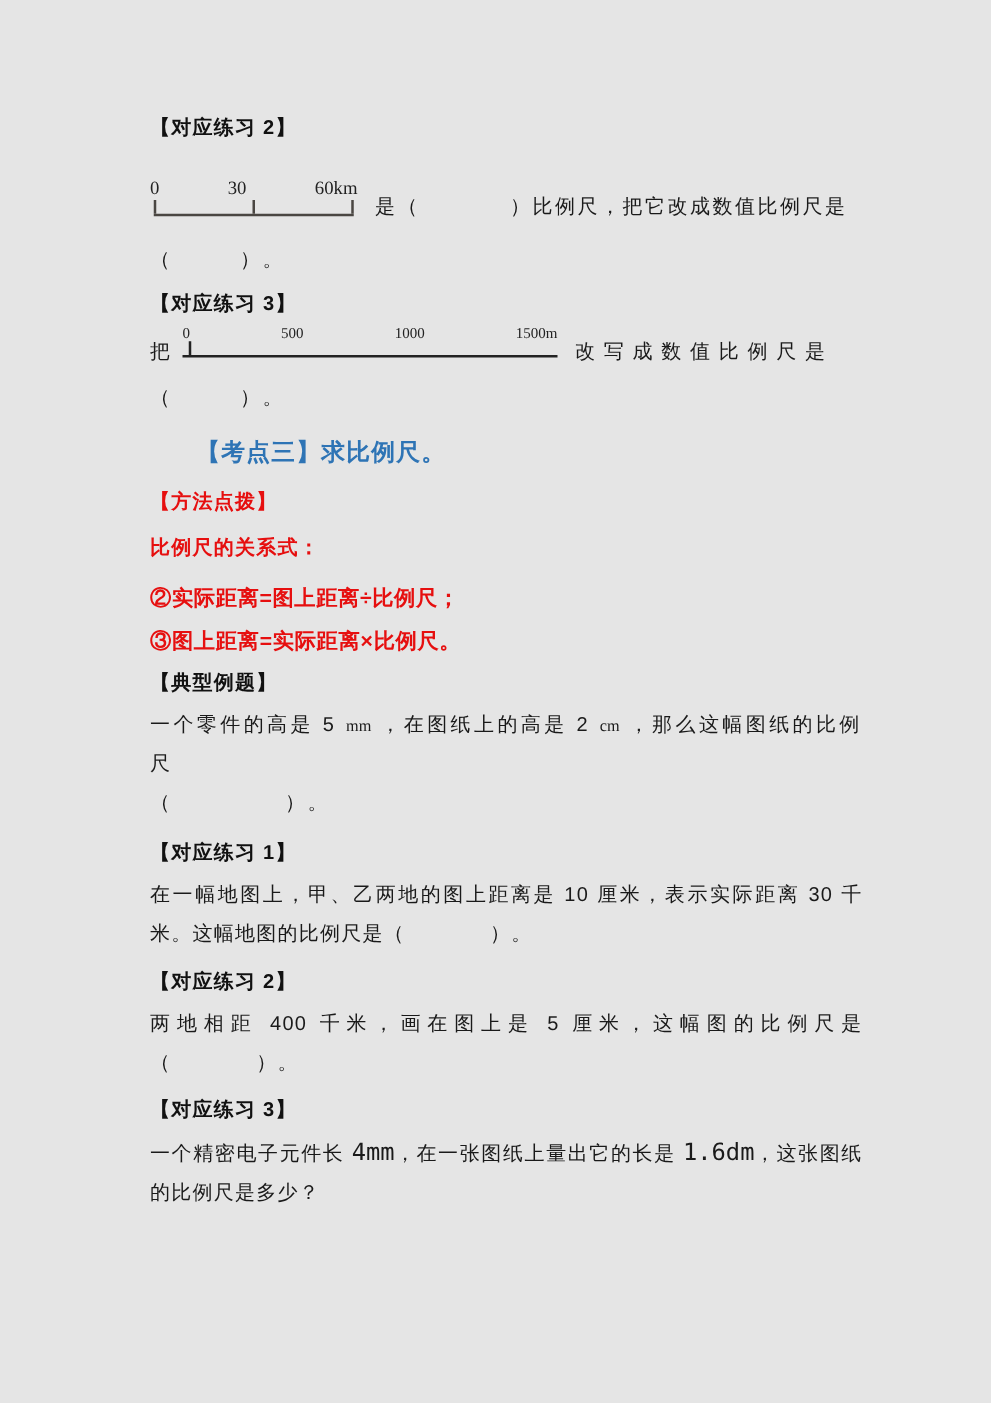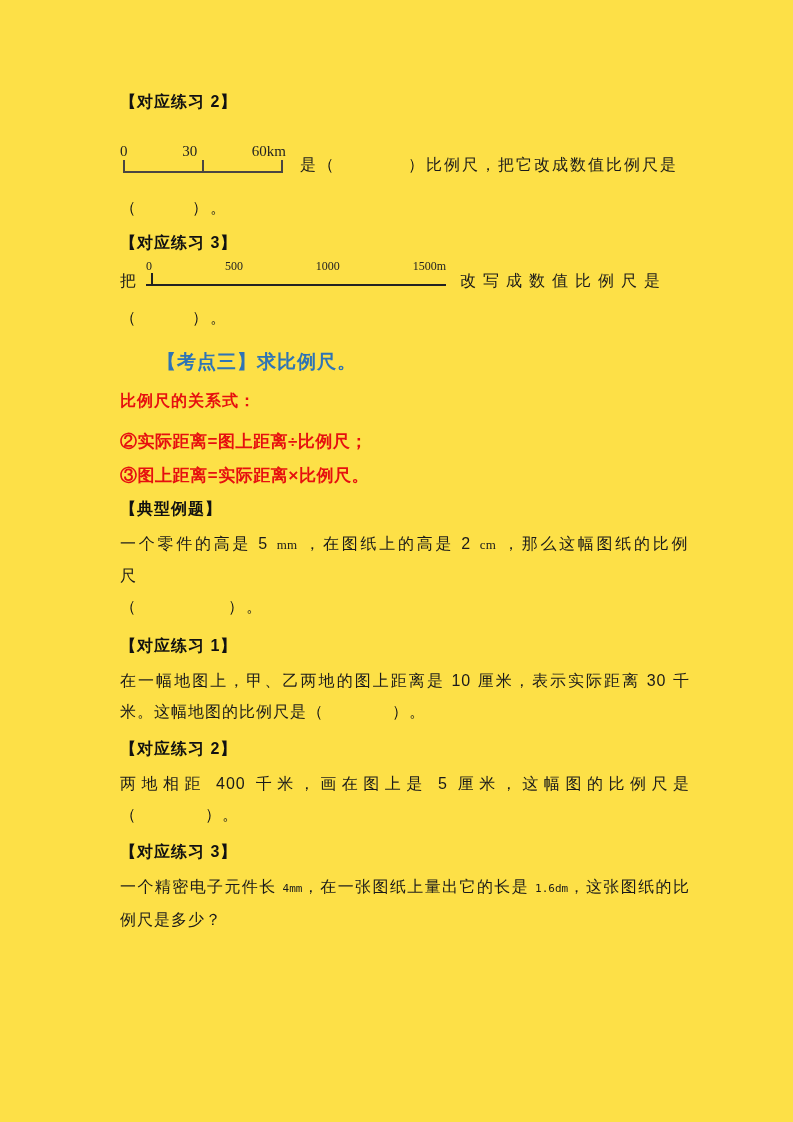--- a/index.html
+++ b/index.html
@@ -1,20 +1,20 @@
 <!DOCTYPE html>
 <html><head>
 <meta charset="utf-8">
 <style>
   * { margin:0; padding:0; box-sizing:border-box; }
   html,body { background:#ffffff; }
   .page {
     position:relative;
     width:793px; height:1122px;
-    background:#fde047;
+    background:#e5e5e5;
     font-family:"Liberation Sans", sans-serif;
     color:#1a1a1a;
     padding:92px 103px 9px 120px;
     overflow:hidden;
   }
   .h-black { font-size:16px; font-weight:700; color:#111; letter-spacing:1px; }
   .body-text { font-size:16px; line-height:31px; color:#1a1a1a; letter-spacing:1px; text-align:justify; }
 
   
   .ruler-row { display:flex; align-items:flex-start; margin-top:30px; }
@@ -47,21 +47,21 @@
   .frac .num { border-bottom:1.5px solid currentColor; padding:0 2px 1px 2px; }
   .frac .den { padding-top:1px; }
 
   .mt18 { margin-top:18px; }
   .mt12 { margin-top:12px; }
   .mt11 { margin-top:11px; }
   .mt8  { margin-top:8px; }
   .mt14 { margin-top:14px; }
 
   .unit { font-family:"Liberation Serif", serif; font-size:13px; letter-spacing:0; }
-  .mono { font-family:"DejaVu Sans Mono", monospace; font-size:11px; letter-spacing:0; }
+  .mono { font-family:"DejaVu Sans Mono", monospace; font-size:19px; letter-spacing:0; }
 </style>
 </head>
 <body>
 
 <div class="page">
 
   <div class="h-black">【对应练习 2】</div>
 
   <div class="ruler-row">
     <div class="ruler1">
@@ -96,20 +96,21 @@
         <i></i>
       </div>
     </div>
     <div class="after-ruler2">改写成数值比例尺是</div>
   </div>
 
   <div class="blank-line" style="margin-top:16px;">（　　　）。</div>
 
   <div class="h-blue" style="color:#2E74B5;">【考点三】求比例尺。</div>
 
+  <div class="h-red" style="color:#E60F0F;">【方法点拨】</div>
 
   <div class="h-red" style="color:#E60F0F; ">比例尺的关系式：</div>
 
 
   <div class="red-line mt18" style="color:#E60F0F;">②实际距离=图上距离÷比例尺；</div>
   <div class="red-line mt11" style="color:#E60F0F;font-family:Liberation Mono, monospace;">③图上距离=实际距离×比例尺。</div>
 
   <div class="h-black mt12">【典型例题】</div>
   <div class="body-text mt8" style="letter-spacing:2.5px;"><span>一个零件的高是 5 </span><span class="unit">mm</span><span> ，在图纸上的高是 2 </span><span class="unit">cm</span><span> ，那么这幅图纸的比例尺</span></div>
   <div class="blank-line" style="margin-top:0; line-height:31px;">（　　　　　）。</div>

